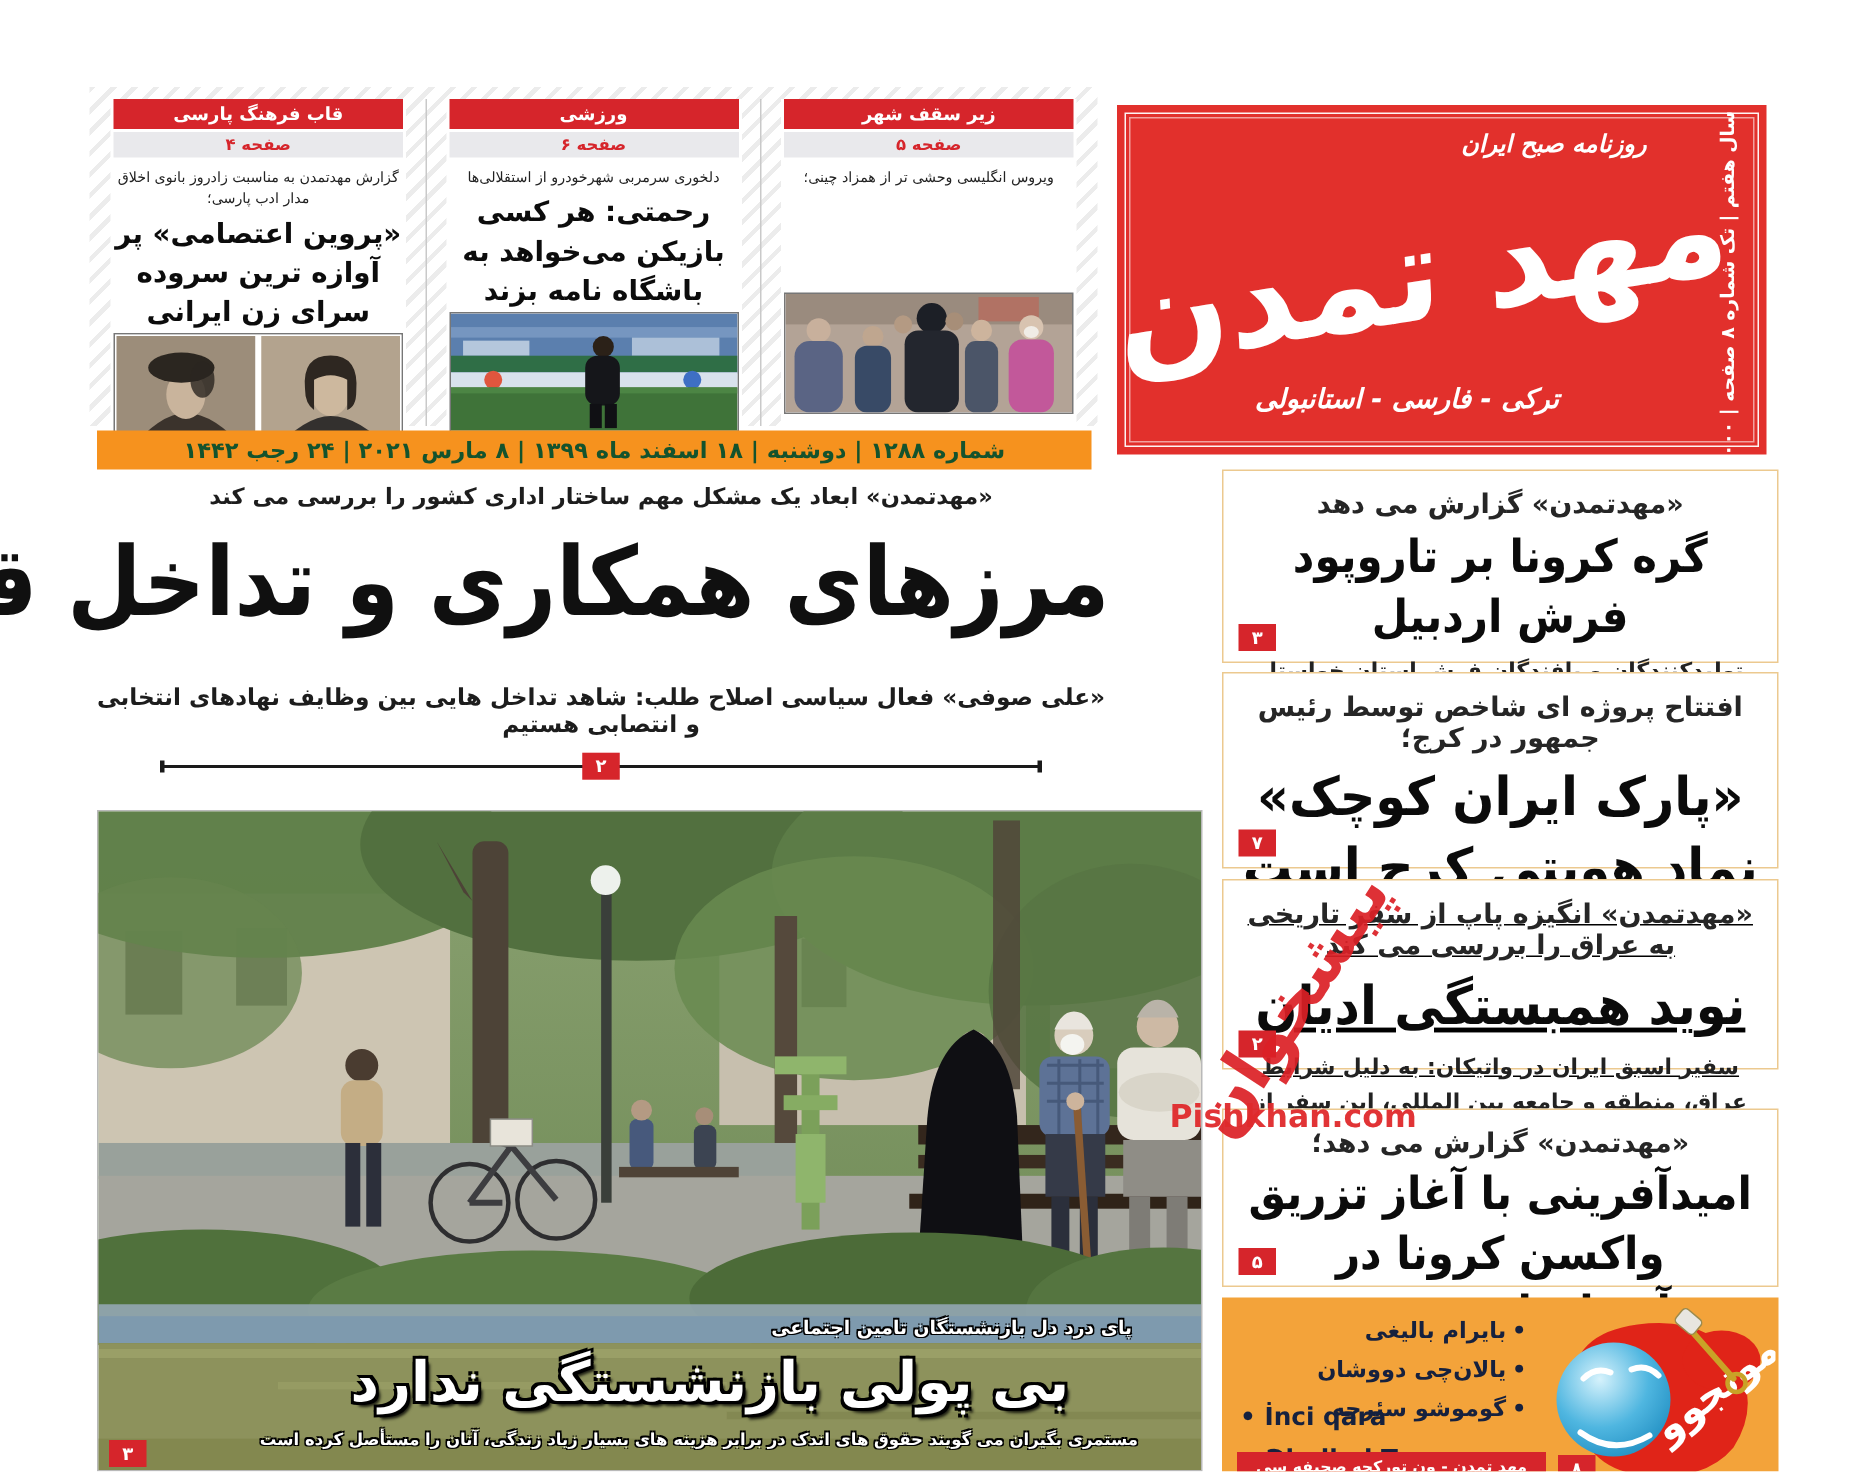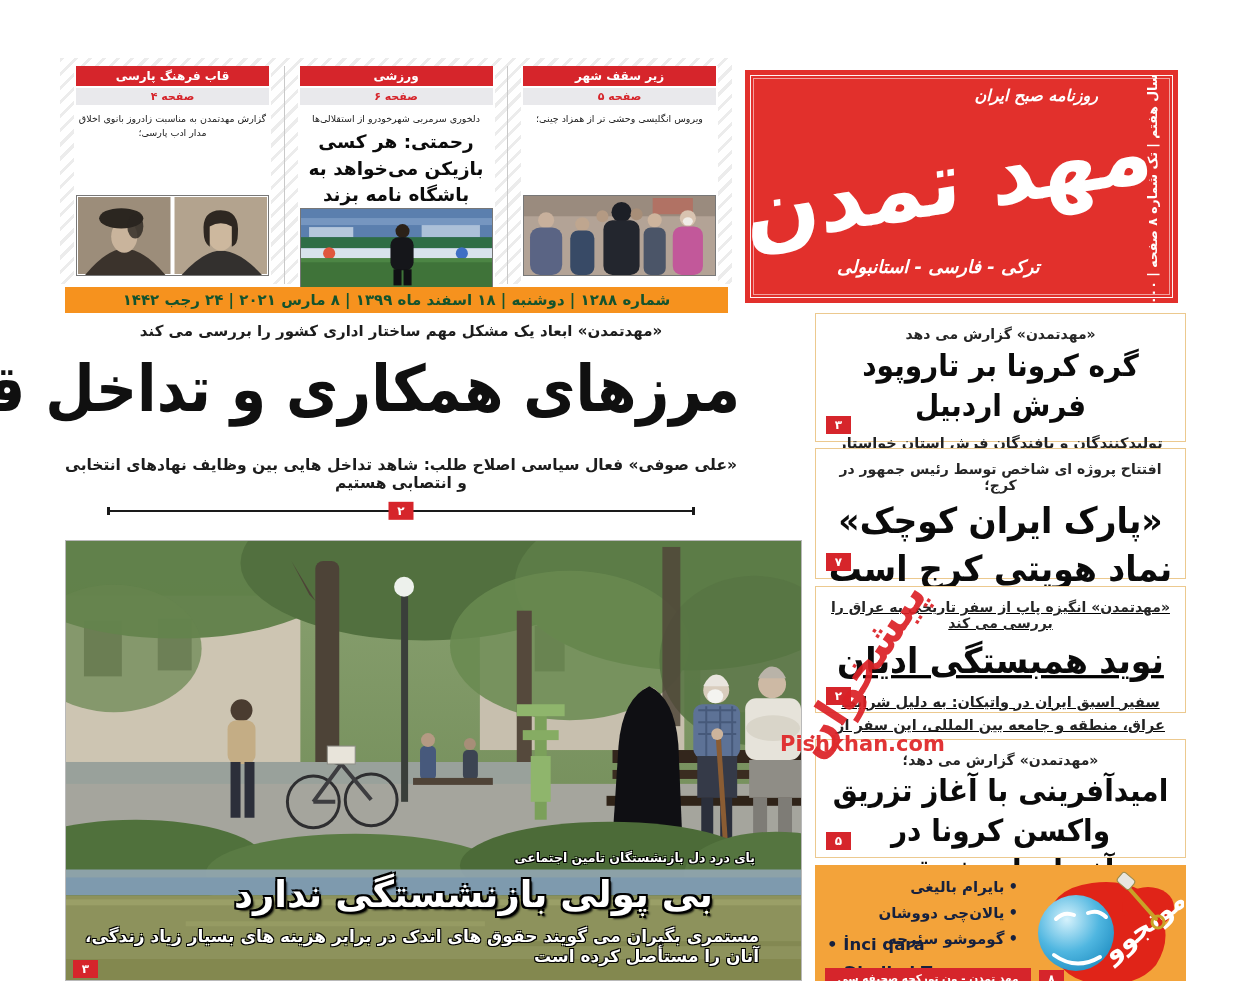--- a/index.html
+++ b/index.html
@@ -56,29 +56,29 @@
     width:226px;text-align:center;color:#fff;font-size:12.5px;font-weight:bold;white-space:nowrap;
   }
   
   .main-photo{position:absolute;left:65px;top:540px;width:737px;height:441px;border:1px solid #b9b9b9;box-sizing:border-box;}
   .main-photo svg{display:block;width:100%;height:100%;}
   .photo-overlay{position:absolute;left:0;right:0;bottom:14px;text-align:right;color:#fff;direction:rtl;}
   .po-kicker{font-size:12.5px;font-weight:bold;padding-left:0;padding-right:46px;
     text-shadow:-1px -1px 0 #000,1px -1px 0 #000,-1px 1px 0 #000,1px 1px 0 #000;}
   .po-headline{font-size:37px;font-weight:bold;margin-top:8px;padding-right:88px;
     text-shadow:-2px -2px 0 #000,2px -2px 0 #000,-2px 2px 0 #000,2px 2px 0 #000,3px 3px 2px rgba(0,0,0,.8);}
-  .po-sub{font-size:17px;font-weight:bold;margin-top:10px;padding-right:42px;
+  .po-sub{font-size:11px;font-weight:bold;margin-top:10px;padding-right:42px;
     text-shadow:-1px -1px 0 #000,1px -1px 0 #000,-1px 1px 0 #000,1px 1px 0 #000;}
   .photo-pagebadge{position:absolute;left:7px;bottom:2px;}
   
   .rbox{
     position:absolute;left:815px;width:371px;background:#fff;border:1px solid #ecc98f;
     box-sizing:border-box;text-align:center;padding:12px 10px 8px;
   }
-  .rbox-kicker{font-size:14px;font-weight:bold;color:#262626;}
+  .rbox-kicker{font-size:18px;font-weight:bold;color:#262626;}
   .rbox-headline{font-size:28px;font-weight:bold;color:#0b0b0b;line-height:1.32;margin-top:8px;transform:scaleY(1.08);}
   .rbox-headline.big{font-size:33px;}
   .rbox-body{font-size:14.5px;font-weight:bold;color:#222;line-height:1.65;margin-top:8px;}
   .rbox .pbadge{position:absolute;left:10px;bottom:7px;}
   .rbox1{top:313px;height:129px;}
   .rbox2{top:448px;height:131px;}
   .rbox3{top:586px;height:127px;text-decoration:underline;}
   .rbox4{top:727px;height:119px;margin-top:12px;}
   
   .tkbox{position:absolute;left:815px;top:853px;width:371px;height:128px;background:var(--yellow);box-sizing:border-box;margin-top:12px;}
@@ -155,20 +155,21 @@
         </svg>
       </div>
     </div>
 
     <div class="vsep"></div>
 
     <div class="tbox">
       <div class="tbox-section">قاب فرهنگ پارسی</div>
       <div class="tbox-page">صفحه ۴</div>
       <div class="tbox-kicker">گزارش مهدتمدن به مناسبت زادروز بانوی اخلاق مدار ادب پارسی؛</div>
+      <div class="tbox-headline">«پروین اعتصامی» پر آوازه ترین سروده سرای زن ایرانی</div>
       <div class="tbox-photo">
         <svg viewBox="0 0 190 78" preserveAspectRatio="none">
           <rect width="190" height="78" fill="#fff"></rect>
           <rect x="1" y="1" width="92" height="76" fill="#9c8d7a"></rect>
           <path d="M8 78 Q30 52 47 52 Q66 52 88 78 Z" fill="#3b332c"></path>
           <ellipse cx="47" cy="40" rx="13" ry="16" fill="#c9b49c"></ellipse>
           <ellipse cx="44" cy="22" rx="22" ry="10" fill="#2b2620"></ellipse>
           <ellipse cx="58" cy="30" rx="8" ry="12" fill="#2b2620" opacity=".8"></ellipse>
           <rect x="97" y="1" width="92" height="76" fill="#b3a38e"></rect>
           <path d="M104 78 Q126 54 143 54 Q162 54 184 78 Z" fill="#33302e"></path>

